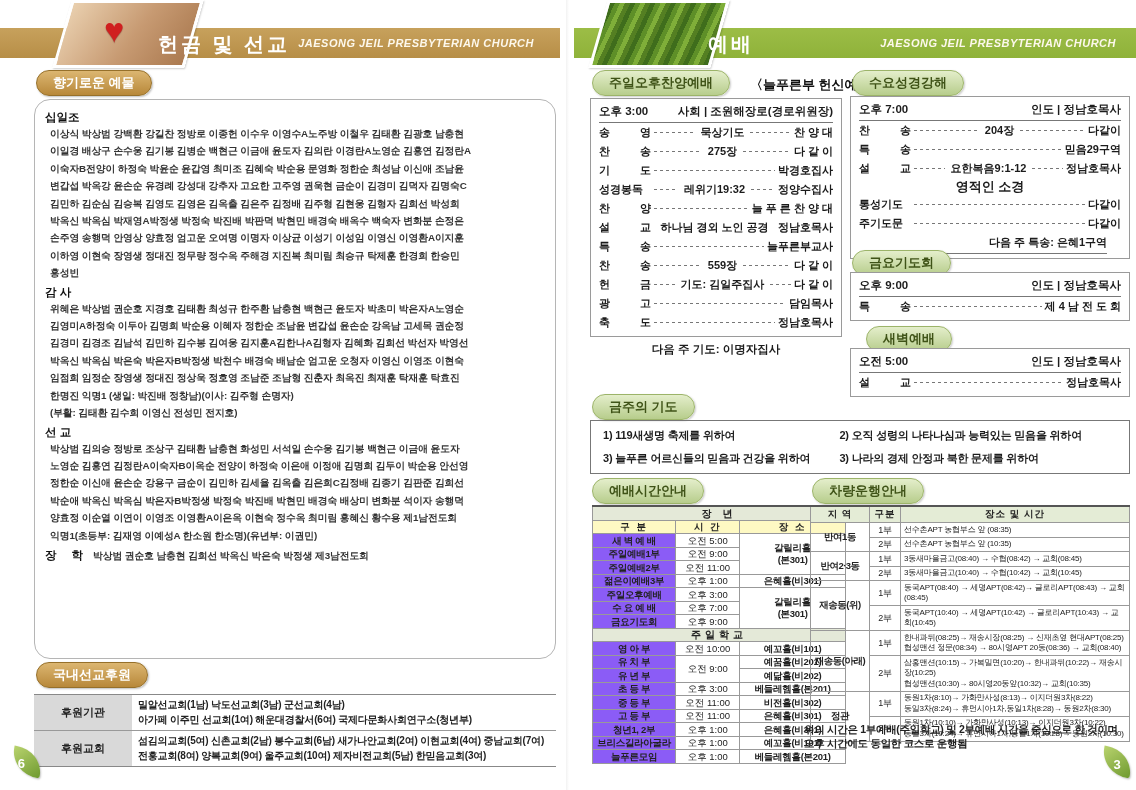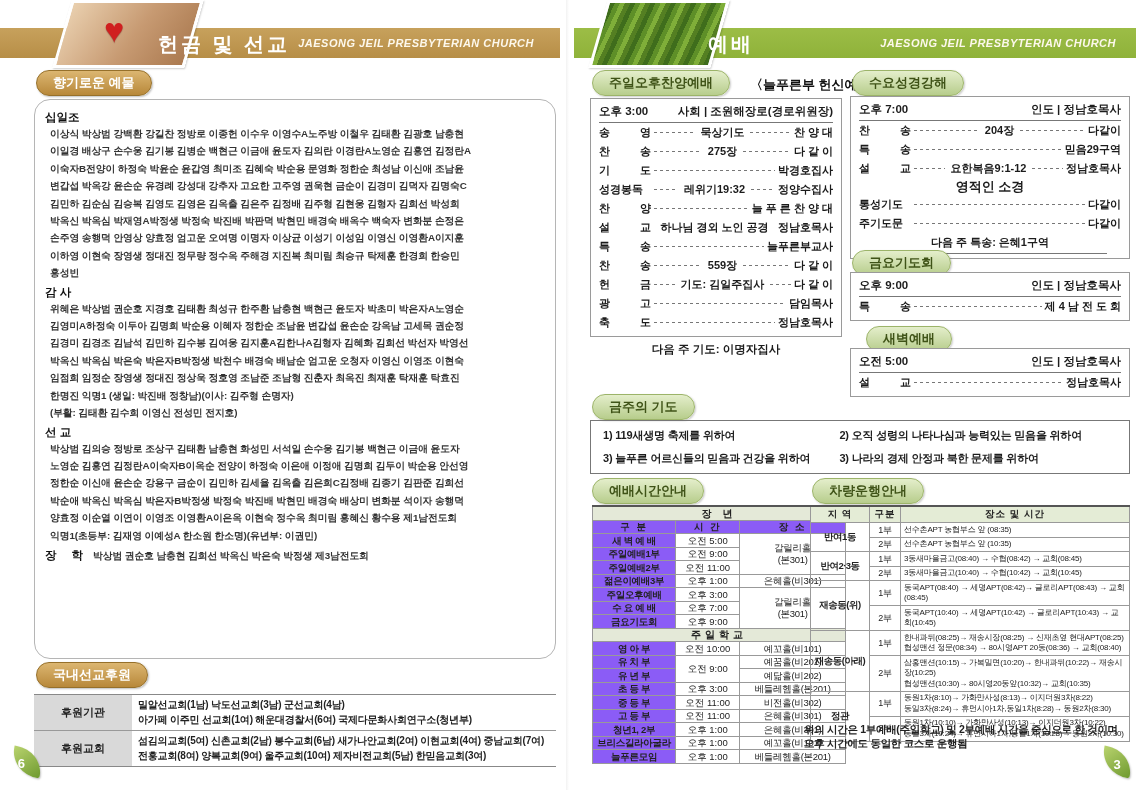--- a/index.html
+++ b/index.html
@@ -48,38 +48,38 @@
   
   .svc-box{position:absolute;border:1px solid #9a9a9a;background:#fff;padding:3px 8px 4px;box-sizing:border-box;}
   .svc-head{display:flex;justify-content:space-between;font-weight:bold;font-size:11.5px;padding:2px 0 3px;border-bottom:1px solid #777;}
   .svc-row{display:flex;align-items:center;height:19px;font-size:11px;font-weight:bold;color:#1b1b1b;}
   .svc-l{width:52px;min-width:52px;text-align:justify;text-align-last:justify;}
   .svc-c{padding:0 3px;white-space:nowrap;}
   .svc-r{white-space:nowrap;text-align:right;}
   .svc-cplain{flex:1;text-align:center;}
   .lead{flex:1;height:1px;background:repeating-linear-gradient(90deg,#777 0 3px,transparent 3px 6px);margin:0 3px;}
   .svc-sub{text-align:center;font-weight:bold;font-size:13px;height:17px;}
-  .svc-foot{text-align:center;font-weight:bold;font-size:11px;padding:2px 0 3px;border-bottom:1px solid #777;margin:0 14px;}
+  .svc-foot{text-align:right;font-weight:bold;font-size:11px;padding:2px 0 3px;border-bottom:1px solid #777;margin:0 14px;}
   .svc-below{position:absolute;font-weight:bold;font-size:11.5px;text-align:center;}
   .svc-subtitle{position:absolute;font-weight:bold;font-size:13px;color:#111;}
 
   
   .prayer-box{position:absolute;left:22px;top:420px;width:540px;height:54px;border:1.5px solid #777;box-sizing:border-box;display:grid;grid-template-columns:46% 54%;align-content:center;row-gap:8px;padding:4px 12px;}
   .prayer-item{font-weight:bold;font-size:11px;letter-spacing:-0.2px;white-space:nowrap;}
 
   
   .info-table{position:absolute;border-collapse:collapse;}
   .info-table td{border:1px solid #999;text-align:center;vertical-align:middle;padding:0 2px;color:#222;}
   .wt{left:24px;top:505px;width:254px;border-top:2px solid #555;}
   .wt td{font-size:9.5px;height:12.5px;line-height:11.5px;font-weight:bold;}
   .wt td.ghead{background:#e4e9d8;font-size:10px;letter-spacing:4px;}
-  .wt td.chead{background:#8b5cf6;letter-spacing:2px;}
+  .wt td.chead{background:#fef9c3;letter-spacing:2px;}
   .wt td.name{background:#8b5cf6;width:84px;letter-spacing:-0.3px;}
   .wt td.time{width:62px;font-weight:normal;}
-  .wt td.place{width:108px;white-space:pre-line;font-weight:normal;letter-spacing:-0.3px;}
+  .wt td.place{width:108px;white-space:pre-line;font-weight:bold;letter-spacing:-0.3px;}
   .st{left:242px;top:505px;width:320px;border-top:2px solid #555;}
   .st td{font-size:8px;line-height:10.5px;letter-spacing:-0.2px;}
   .st td.thead{background:#e4ecd6;font-size:9.5px;font-weight:bold;height:15px;letter-spacing:1px;}
   .st td.region{width:54px;font-size:9.5px;font-weight:bold;letter-spacing:-0.5px;}
   .st td.bu{width:26px;font-size:9px;}
   .st td.route{text-align:left;padding:1.5px 3px;white-space:pre-line;}
   .shuttle-note{position:absolute;left:236px;top:722px;width:330px;text-align:left;font-size:10.5px;font-weight:bold;color:#222;line-height:14px;white-space:pre-line;letter-spacing:-0.3px;}
 </style>
 </head>
 <body>

